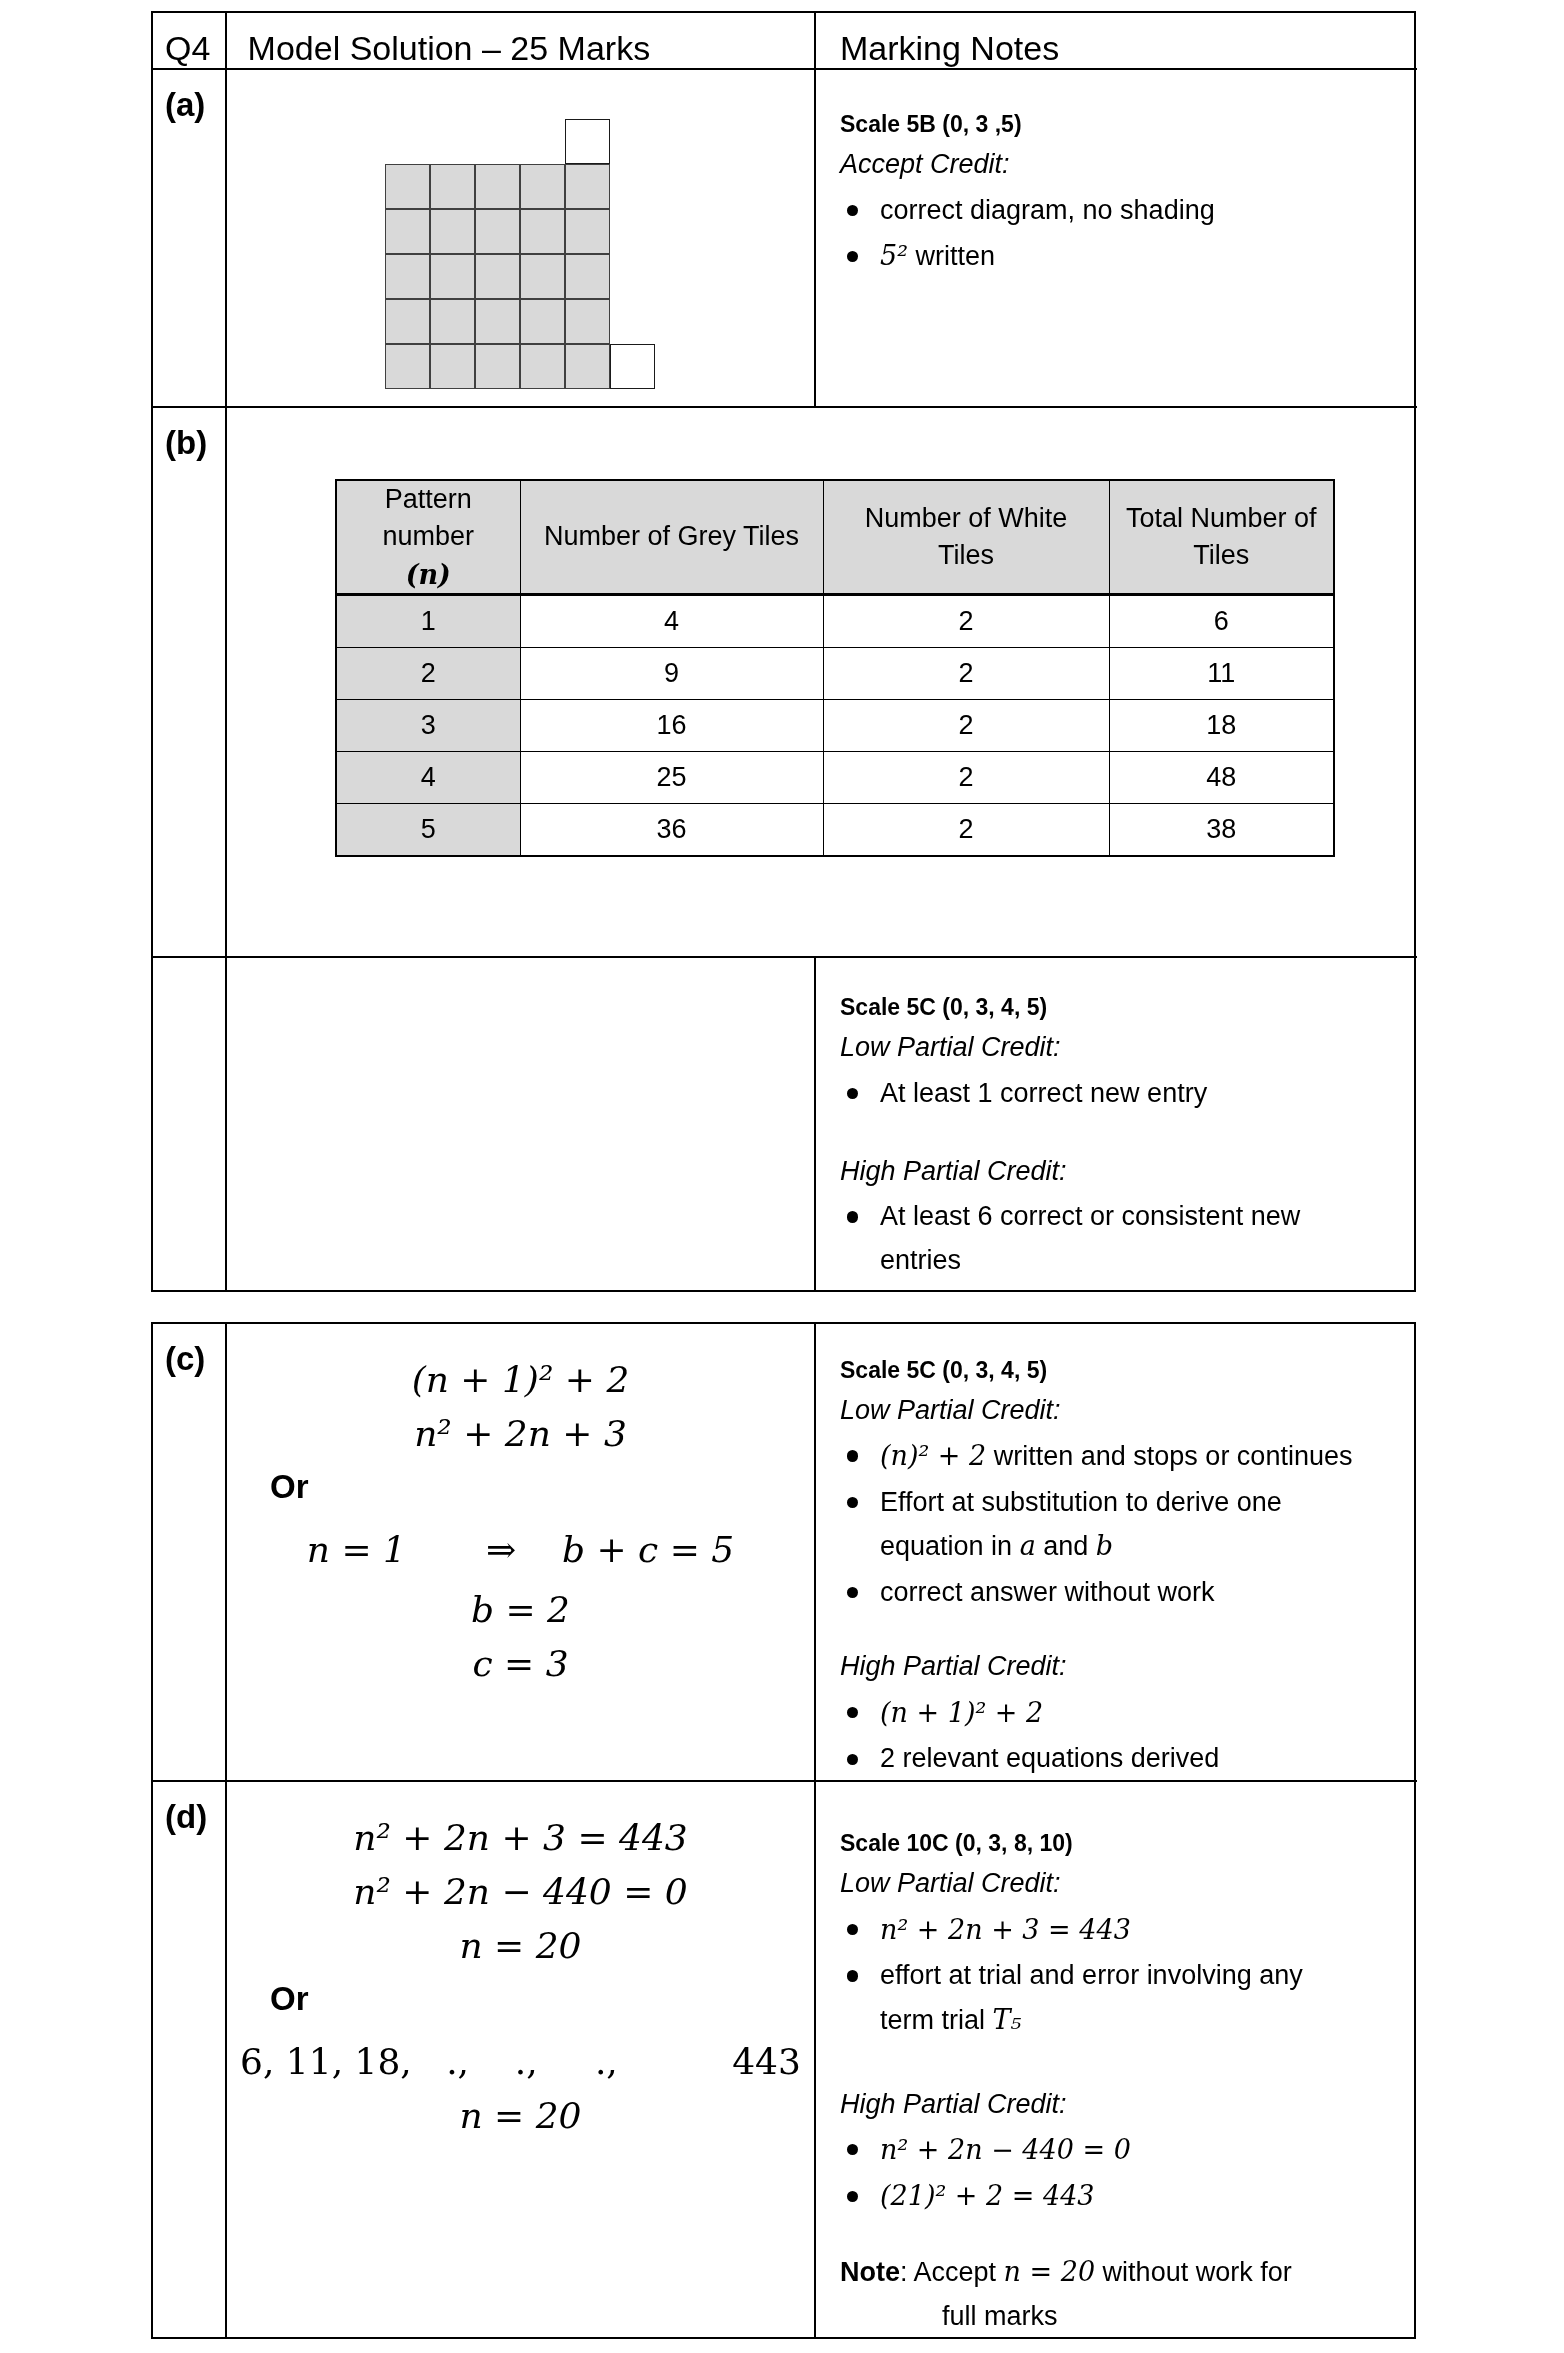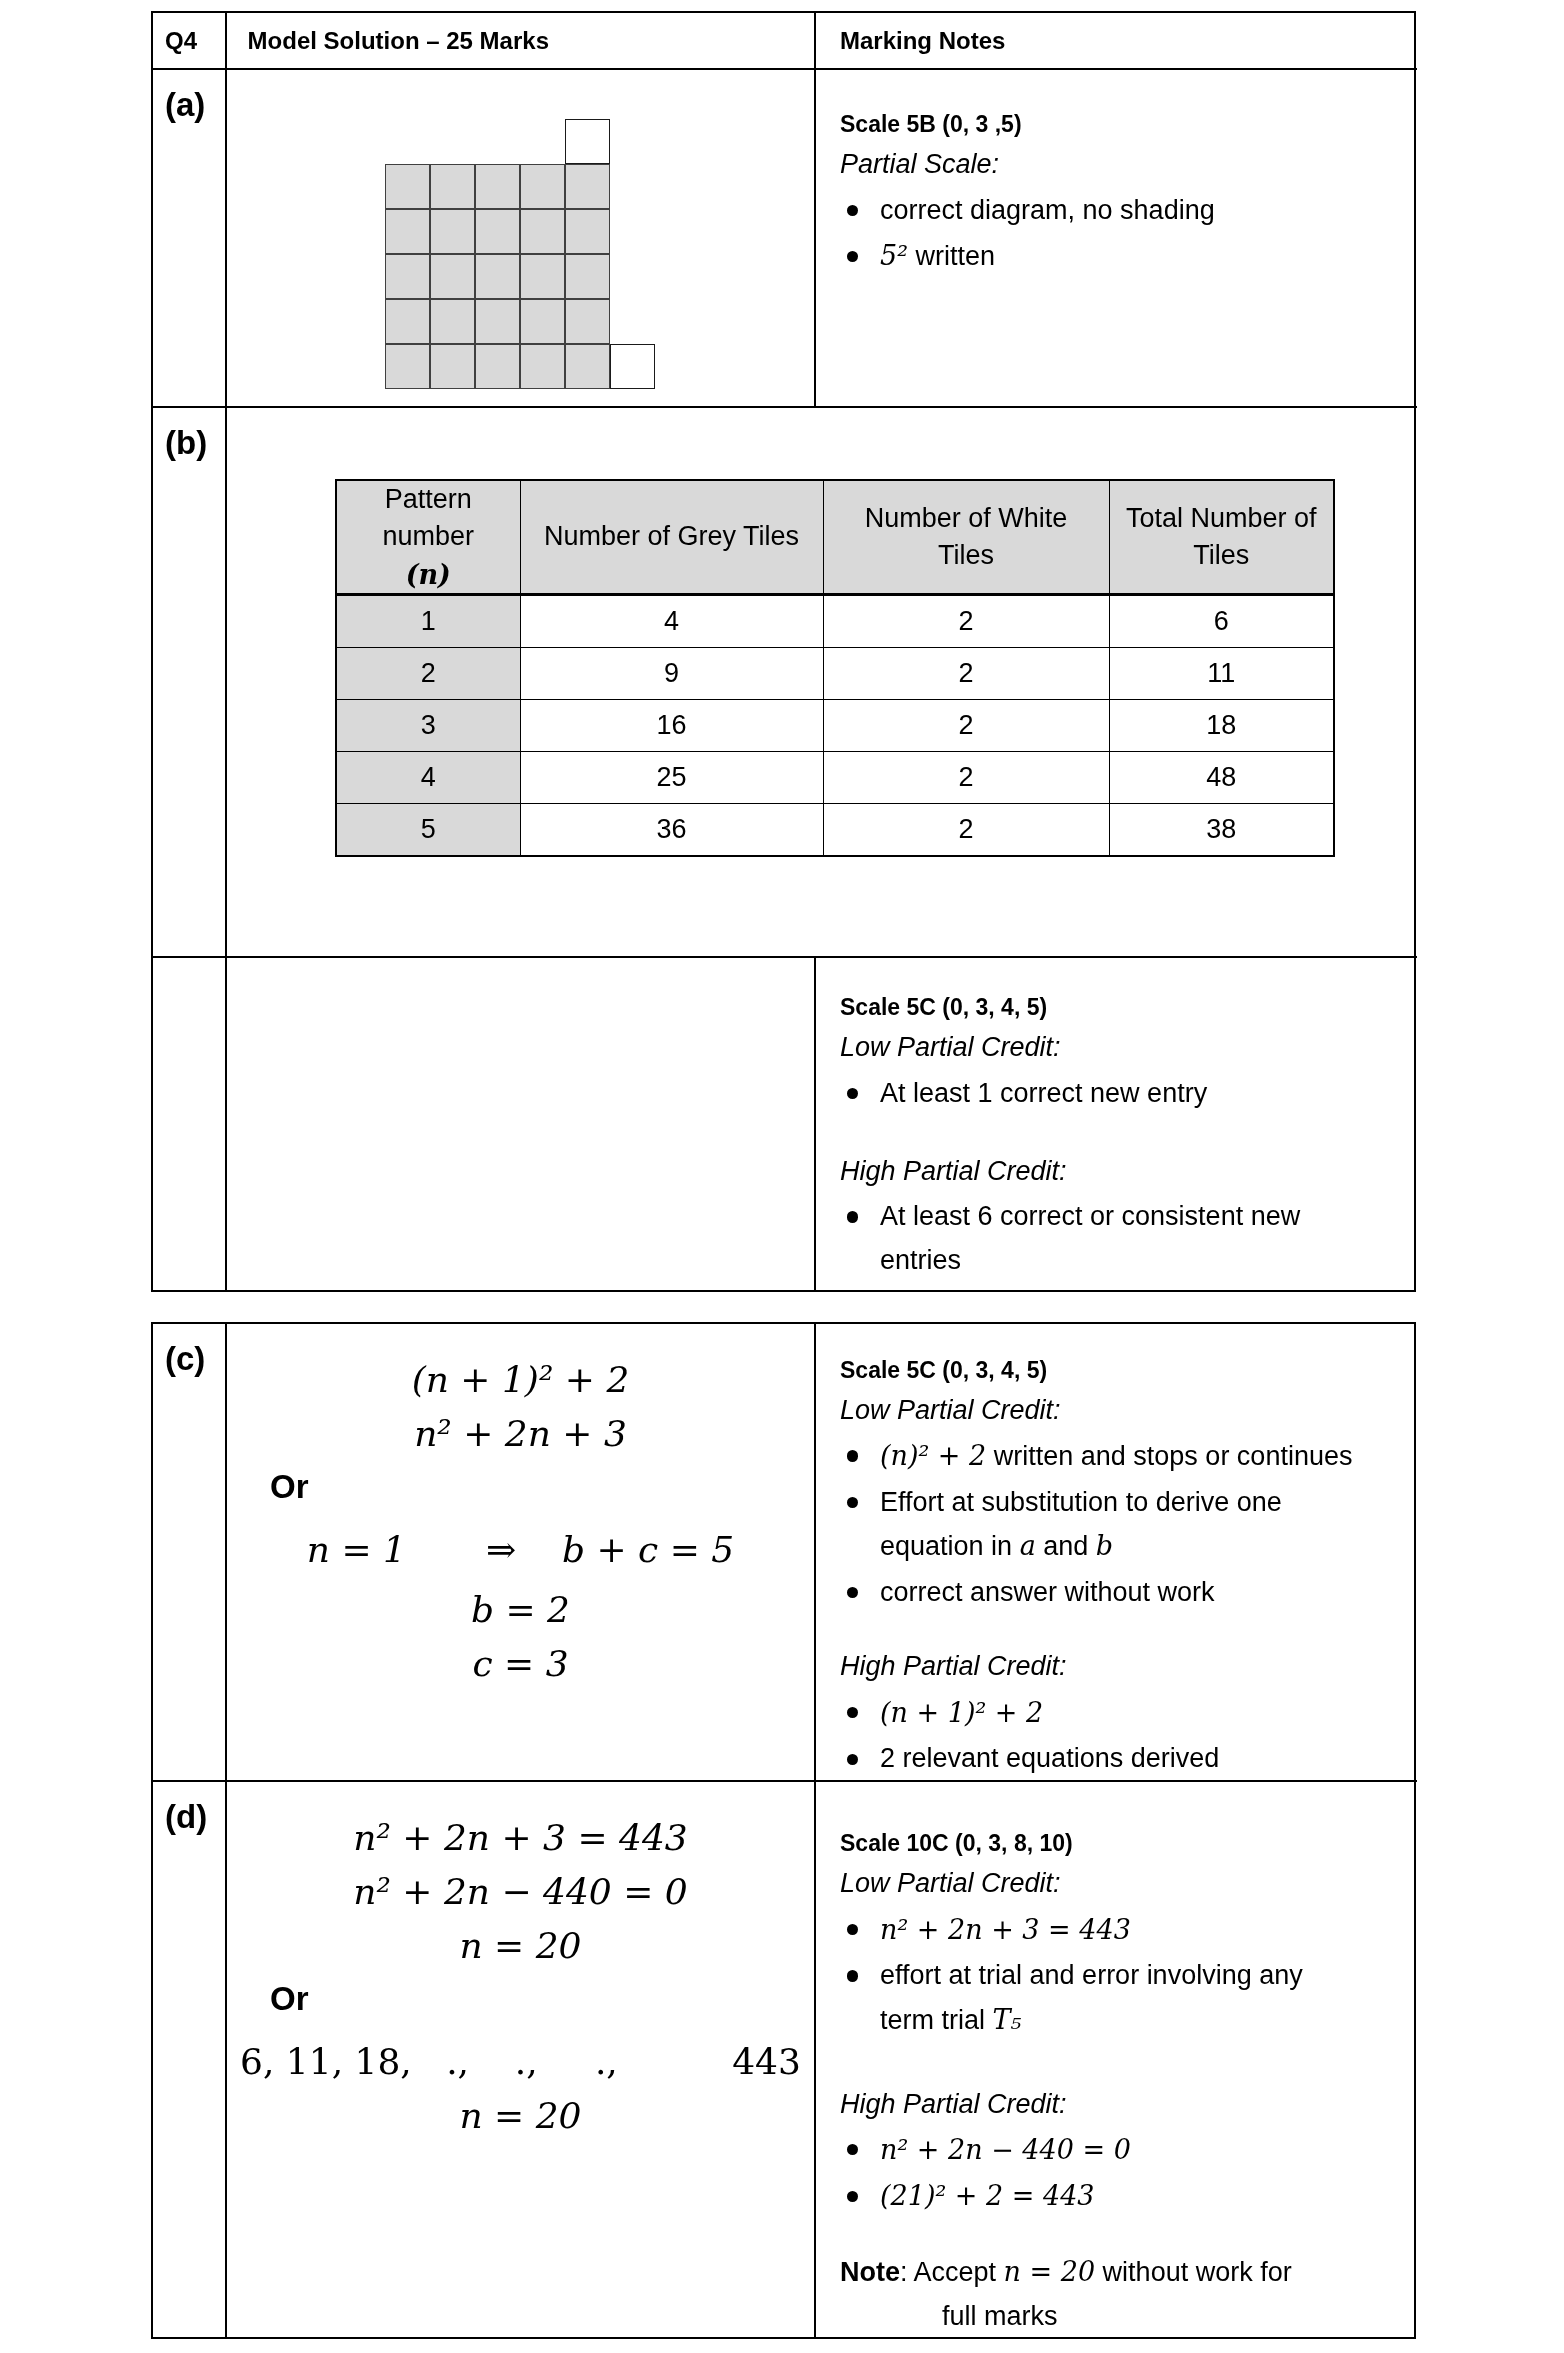--- a/index.html
+++ b/index.html
@@ -11,21 +11,21 @@
             grid-template-columns:72px 589px 603px; border:2.6px solid #000;
             box-sizing:border-box; background:#fff; }
   .t1 { top:11.2px;  grid-template-rows:55px 338px 550px 334px; }
   .t2 { top:1322px; grid-template-rows:456px 557px; }
   .cell { box-sizing:border-box; position:relative; overflow:hidden; }
   .bl { border-left:2.6px solid #000; }
   .bt { border-top:2.6px solid #000; }
   .merged { grid-column:2 / 4; }
 
   
-  .hcell { display:flex; align-items:center; font-weight:700; font-size:24px; }
+  .hcell { display:flex; align-items:flex-end; font-weight:400; font-size:34px; }
   .hq   { padding-left:12px; }
   .hsol { padding-left:20.6px; }
   .hnot { padding-left:24px; }
 
   
   .label-cell { padding:15.5px 0 0 12px; font-weight:700; font-size:33px; }
 
   
   .tile-grid { position:absolute; left:158px; top:49px; display:grid;
                grid-template-columns:repeat(6,45px); grid-template-rows:repeat(6,45px); }
@@ -122,21 +122,21 @@
           <div class="tile grey" style="grid-area: 6 / 2;"></div>
           <div class="tile grey" style="grid-area: 6 / 3;"></div>
           <div class="tile grey" style="grid-area: 6 / 4;"></div>
           <div class="tile grey" style="grid-area: 6 / 5;"></div>
           <div class="tile white" style="grid-area: 1 / 5;"></div>
           <div class="tile white" style="grid-area: 6 / 6;"></div>
         </div>
     </div>
     <div class="cell notes notes-a bl bt">
       <div class="scale">Scale 5B (0, 3 ,5)</div>
-      <div class="credit">Partial Scale:</div>
+      <div class="credit">Accept Credit:</div>
       <ul class="blist">
         <li>
           <span class="dot"></span>
           <span>correct diagram, no shading</span>
         </li>
         <li>
           <span class="dot"></span>
           <span class="mi">5²</span><span> written</span>
         </li>
       </ul>

